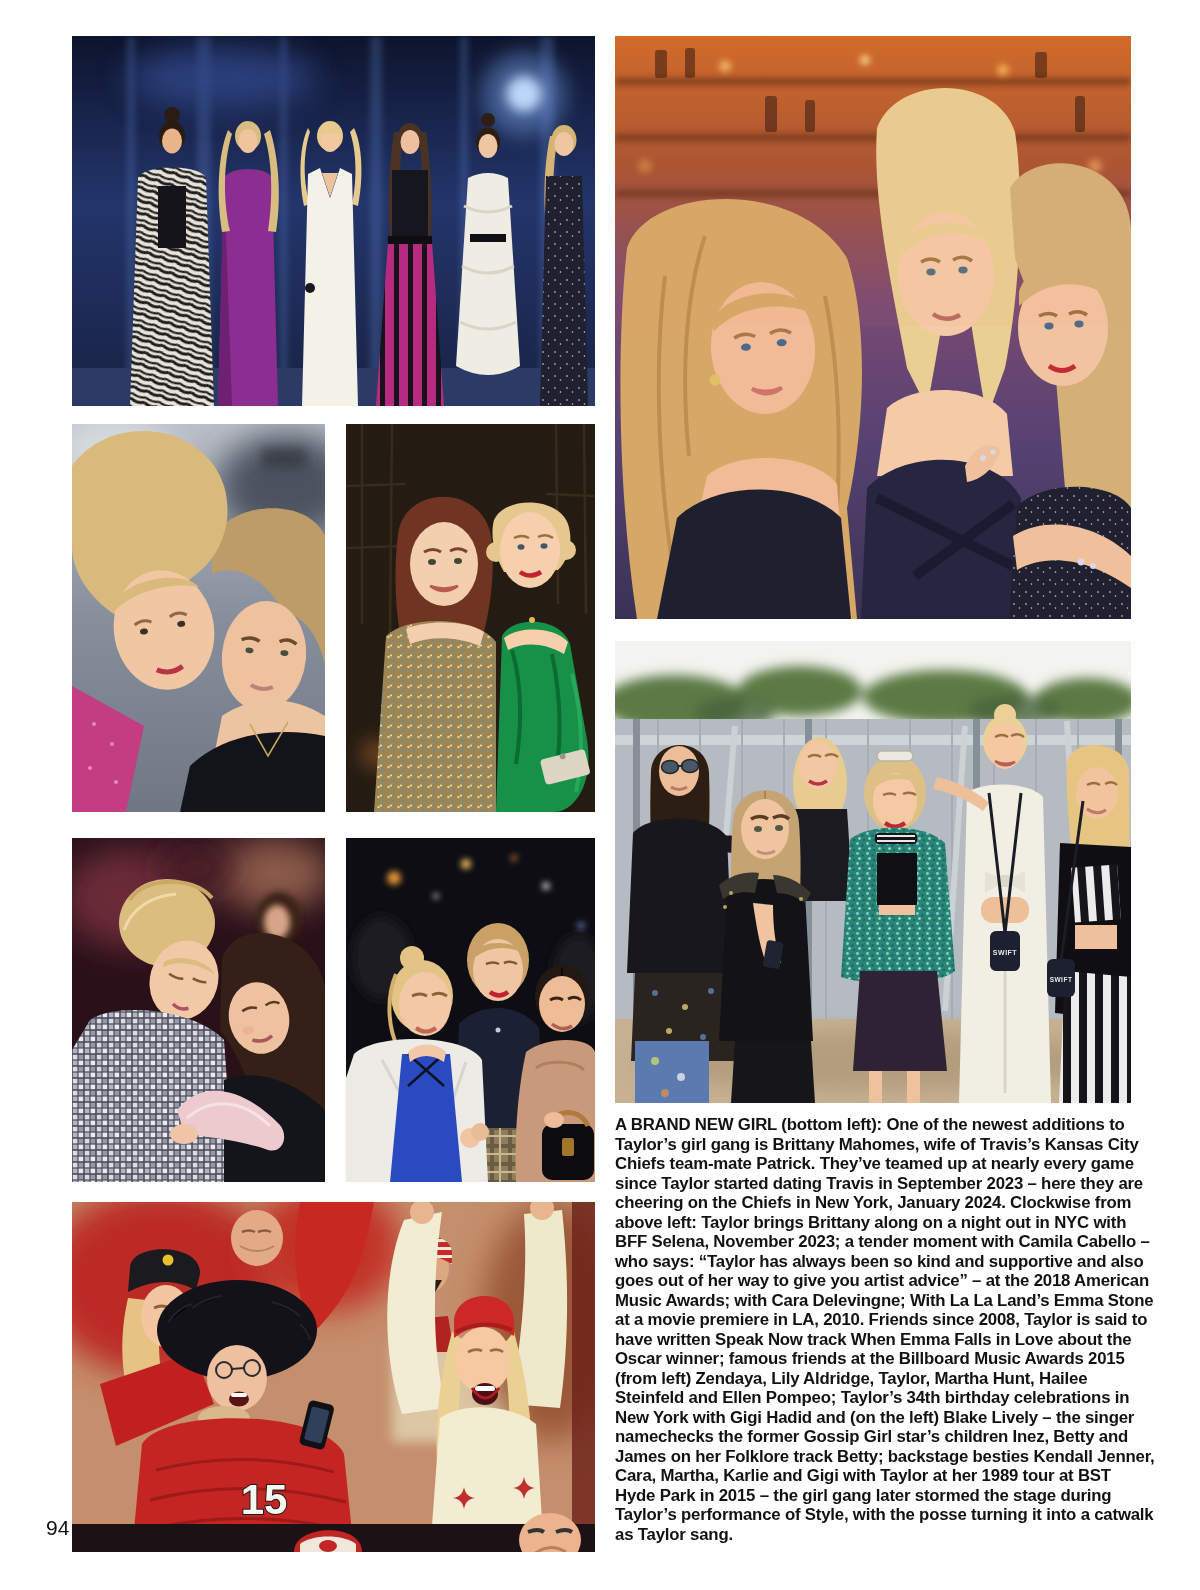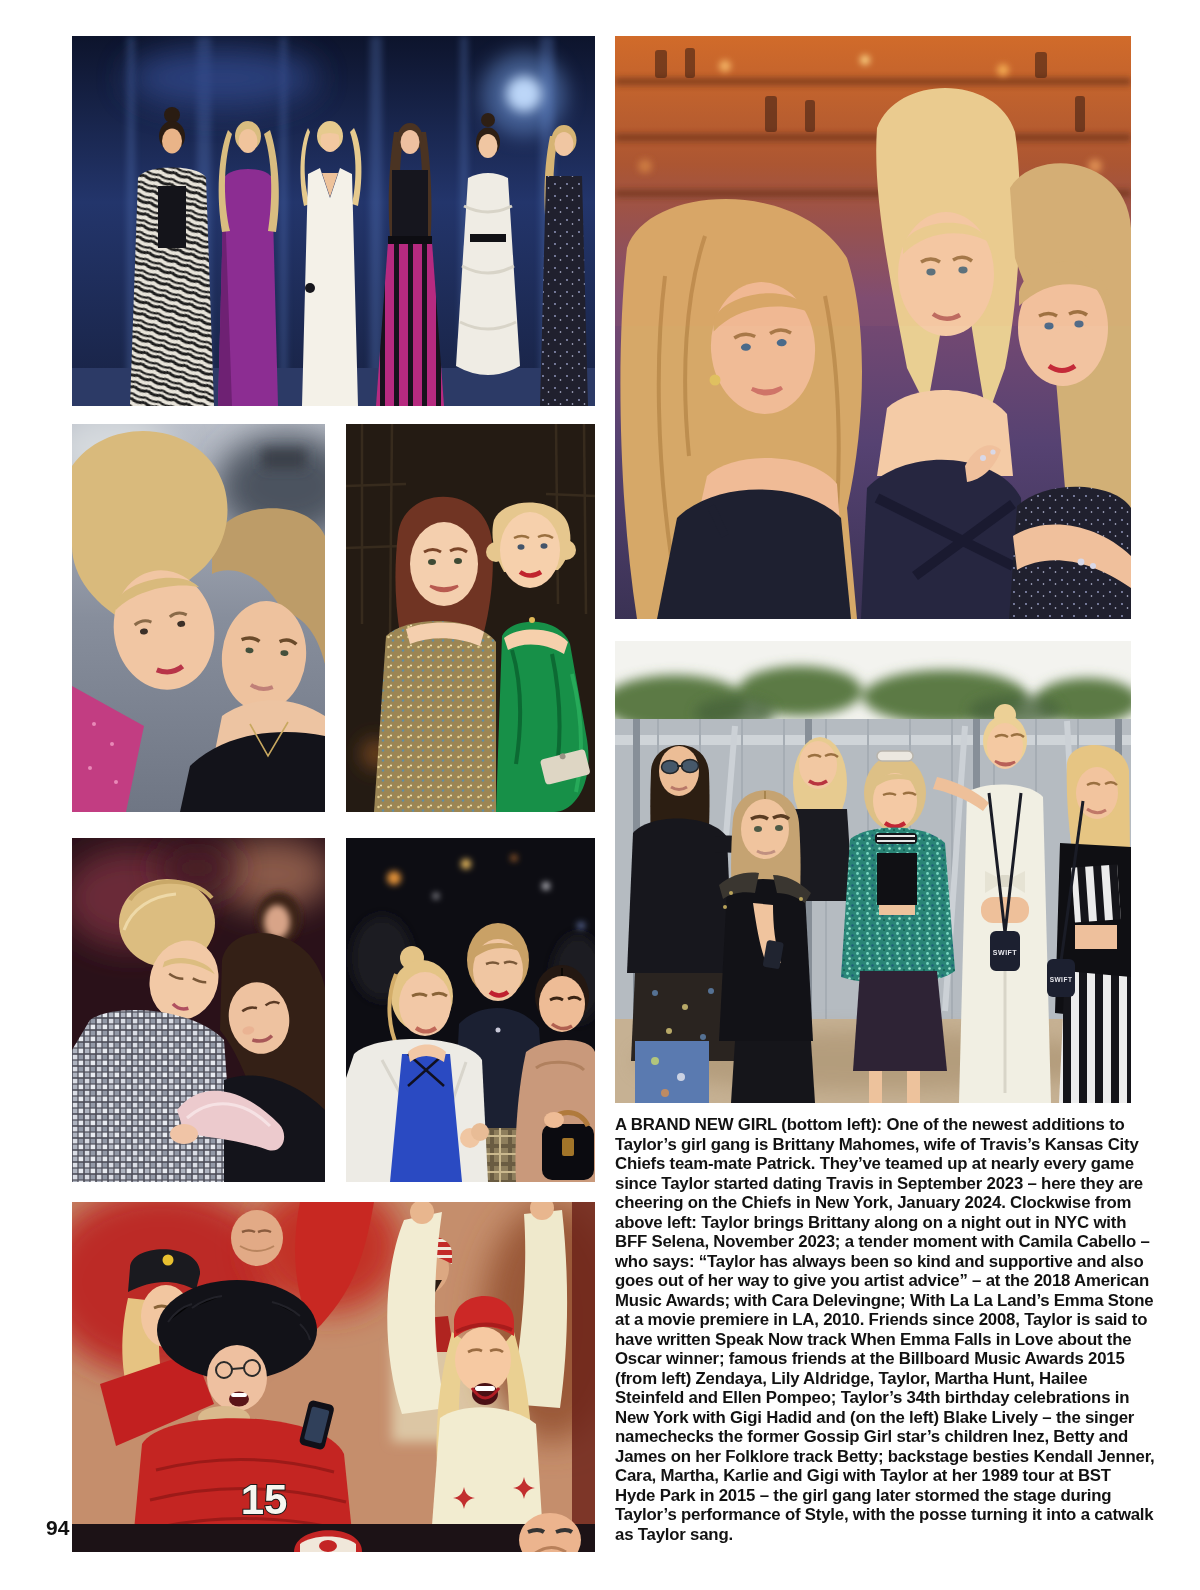--- a/index.html
+++ b/index.html
@@ -9,21 +9,21 @@
   }
   .photo{position:absolute;overflow:hidden;background:#d946ef;}
   .photo svg{display:block;width:100%;height:100%;}
   .caption{
     position:absolute;left:615px;top:1115px;width:540px;
     font-size:16.8px;line-height:19.5px;font-weight:700;color:#121212;
     letter-spacing:-0.2px;text-align:left;
   }
   .caption .it{}
   .pagenum{
-    position:absolute;left:46px;top:1516px;font-size:21px;font-weight:700;color:#111;
+    position:absolute;left:46px;top:1516px;font-size:21px;font-weight:400;color:#111;
   }
 </style>
 </head>
 <body>
 
 <div class="page">
 
   <svg width="0" height="0" style="position:absolute" aria-hidden="true">
     <defs>
       <filter id="fb3" x="-60%" y="-60%" width="220%" height="220%">

